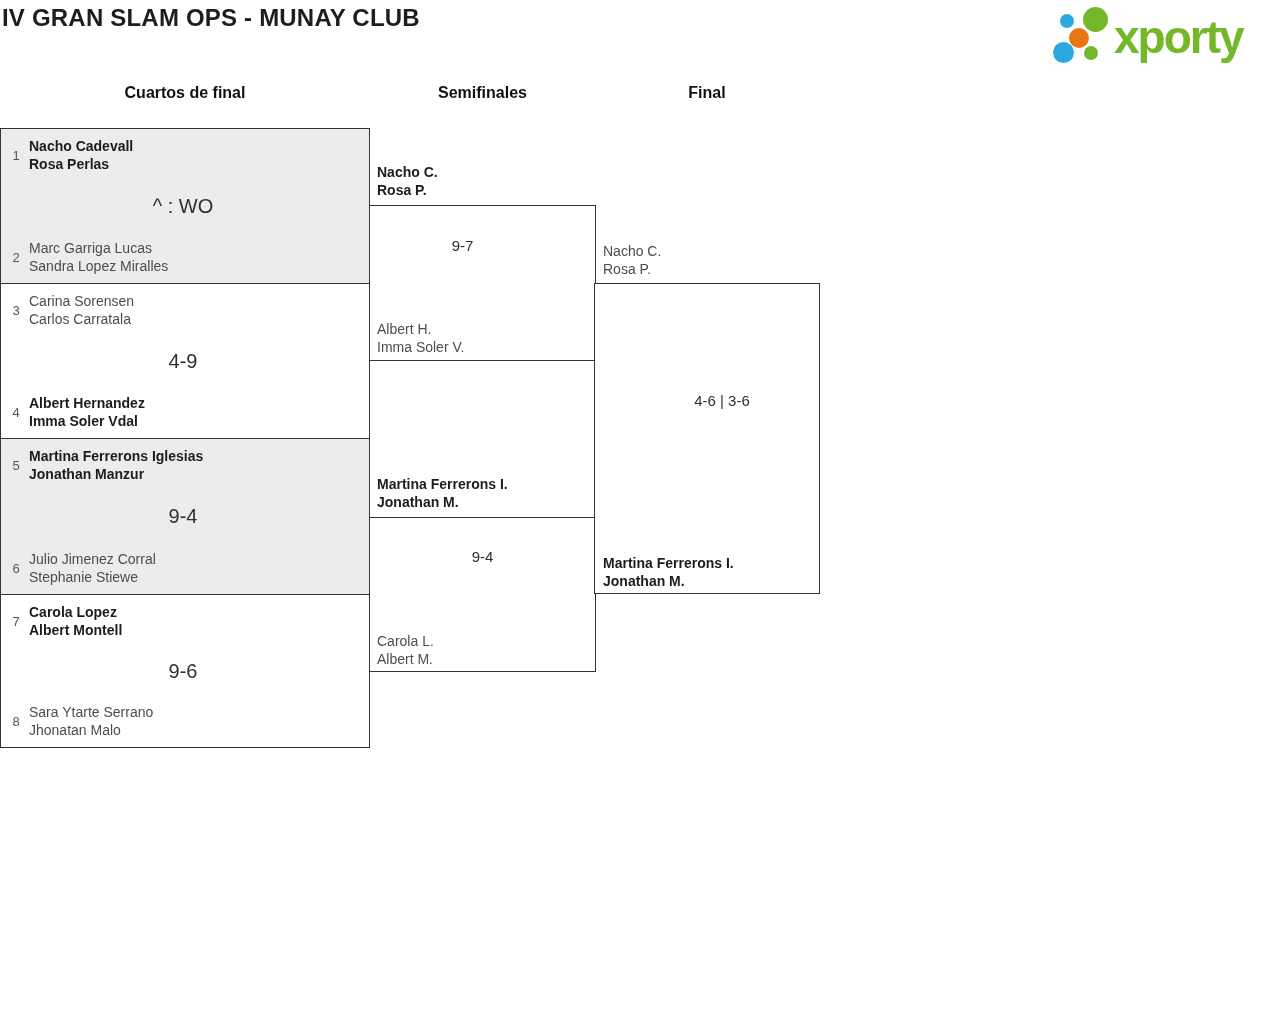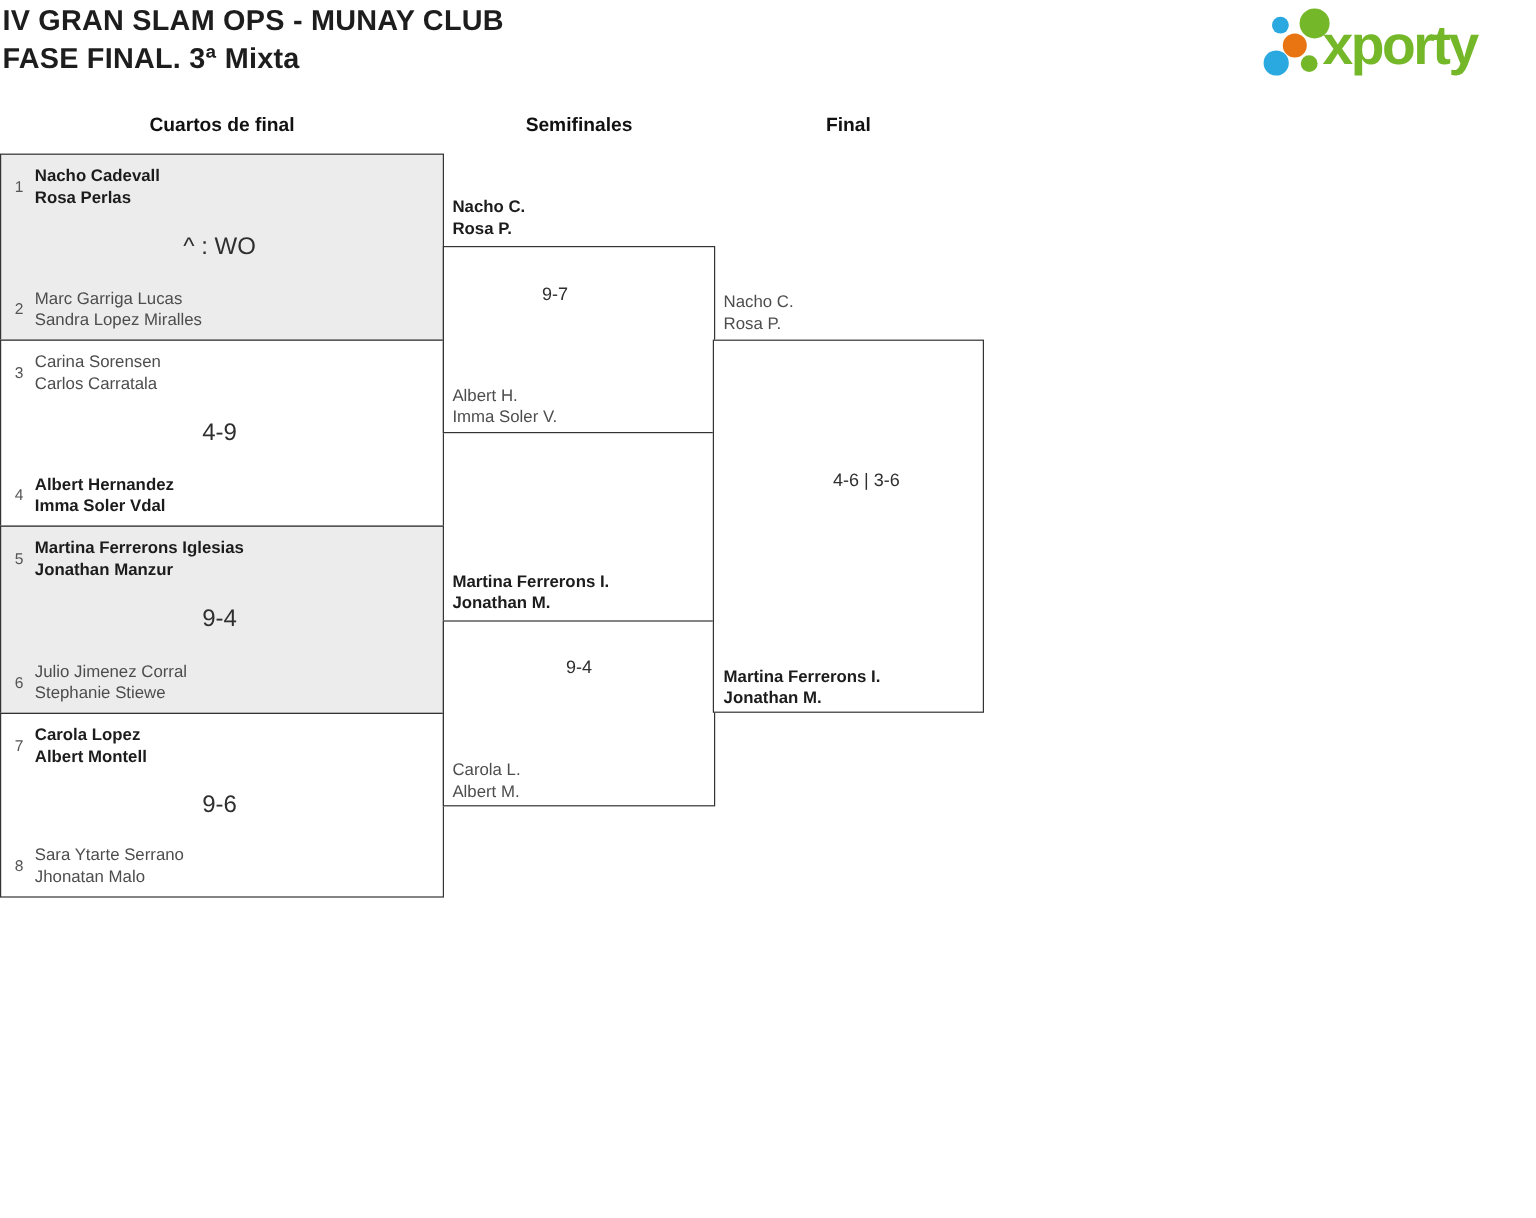--- a/index.html
+++ b/index.html
@@ -9,24 +9,24 @@
 
   
   .title { position:absolute; left:2px; top:2px; color:#1d1d1d; font-size:24px; font-weight:700; line-height:32px; letter-spacing:0.2px; }
   .logo { position:absolute; left:1050px; top:4px; width:224px; height:64px; }
   .dot { position:absolute; border-radius:50%; }
   .dot-blue-sm   { left:10px; top:10px; width:14px; height:14px; background:#2aa9e0; }
   .dot-green-lg  { left:33px; top:3px;  width:25px; height:25px; background:#74b829; }
   .dot-orange    { left:19px; top:24px; width:20px; height:20px; background:#e87511; }
   .dot-blue-lg   { left:3px;  top:38px; width:21px; height:21px; background:#2aa9e0; }
   .dot-green-sm  { left:34px; top:42px; width:14px; height:14px; background:#74b829; }
-  .logo-text { position:absolute; left:52px; top:4px; font-size:46px; line-height:58px; font-weight:700; color:#74b829; letter-spacing:-2px; }
+  .logo-text { position:absolute; left:64px; top:4px; font-size:46px; line-height:58px; font-weight:700; color:#74b829; letter-spacing:-2px; }
 
   
-  .round-header { position:absolute; top:96px; text-align:center; font-size:16px; font-weight:700; color:#111111; }
+  .round-header { position:absolute; top:84px; text-align:center; font-size:16px; font-weight:700; color:#111111; }
   .rh-qf { left:0; width:370px; }
   .rh-sf { left:369px; width:227px; }
   .rh-f  { left:594px; width:226px; }
 
   
   .qf-block { position:absolute; left:0; width:370px; border:1px solid #333333; background:#ffffff;
               display:flex; flex-direction:column; justify-content:space-between; padding:8px 10px 8px 6px; }
   .qf-block.shaded { background:#ececec; }
   .qf1 { top:128px; height:156px; }
   .qf2 { top:283px; height:156px; }
@@ -58,21 +58,20 @@
   .f-score    { left:594px; top:392px; width:256px; }
   .f-bottom   { left:603px; top:538px; }
 </style>
 </head>
 <body>
 
 <div class="page">
 
   <div class="title">
     <div>IV GRAN SLAM OPS - MUNAY CLUB</div>
-    <div>FASE FINAL. 3ª Mixta</div>
   </div>
 
   <div class="logo">
     <span class="dot dot-blue-sm"></span>
     <span class="dot dot-green-lg"></span>
     <span class="dot dot-orange"></span>
     <span class="dot dot-blue-lg"></span>
     <span class="dot dot-green-sm"></span>
     <span class="logo-text">xporty</span>
   </div>

